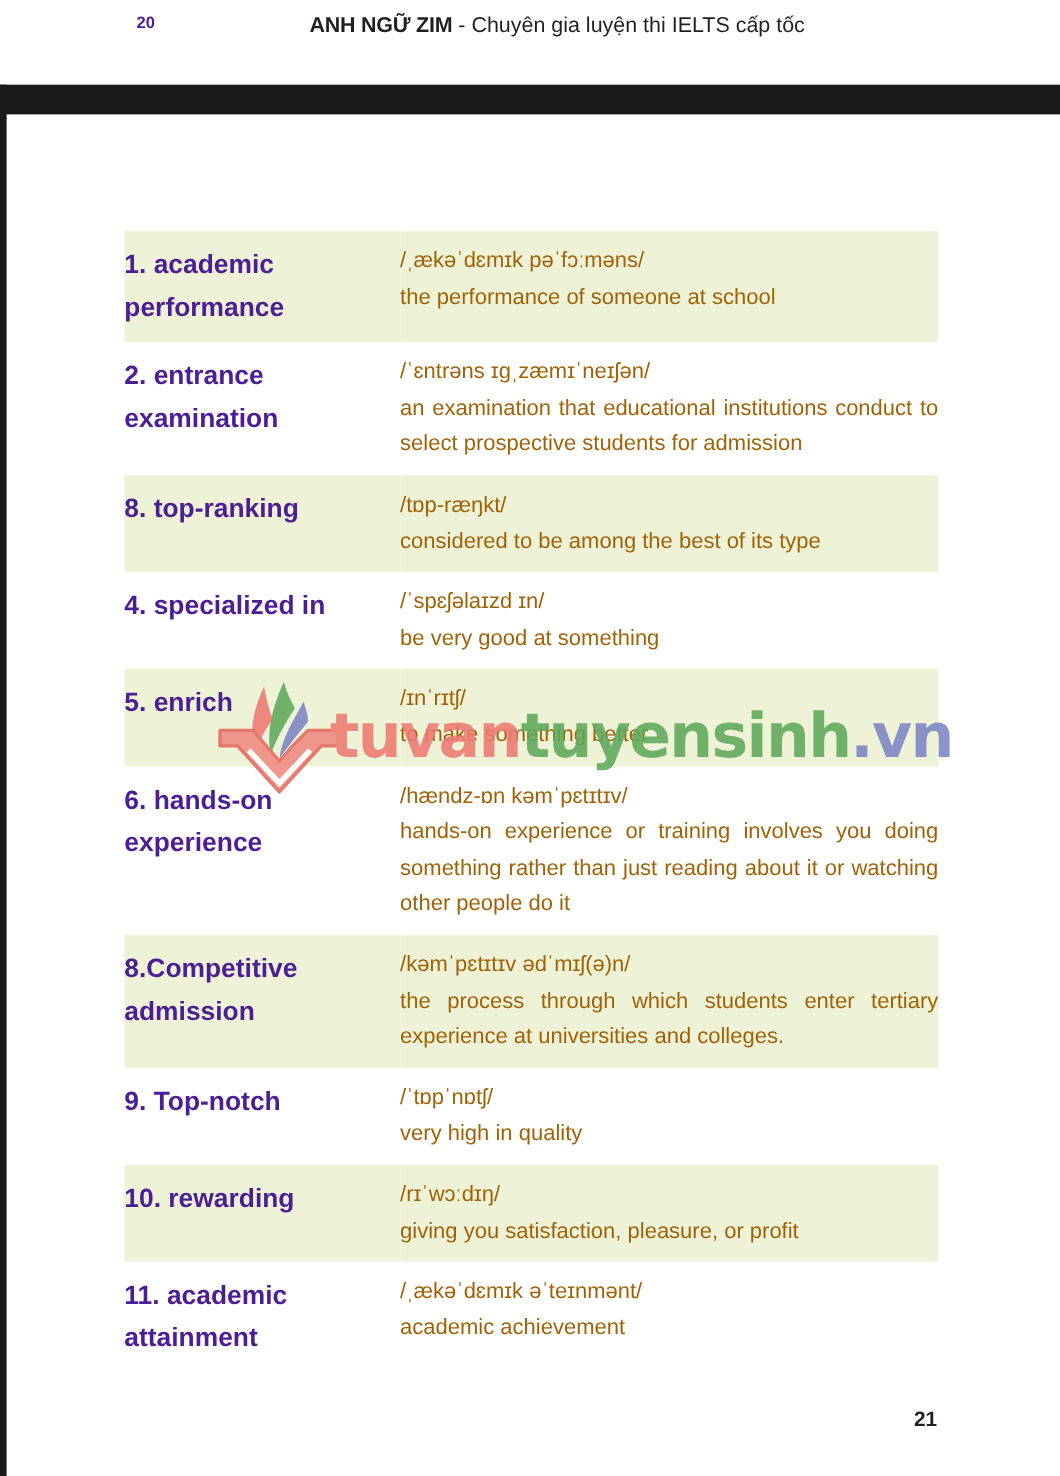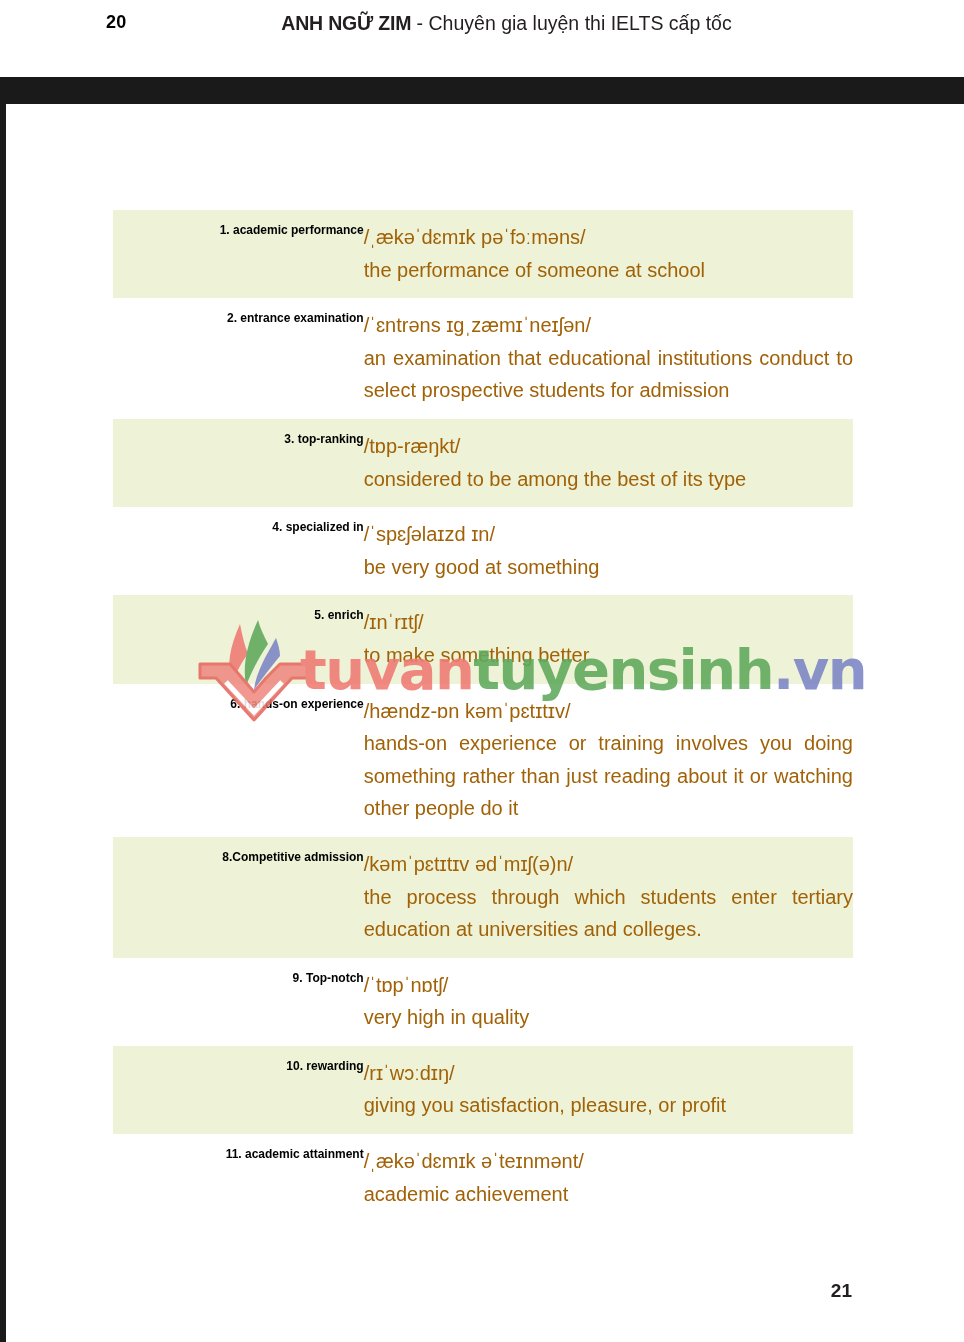--- a/index.html
+++ b/index.html
@@ -38,26 +38,26 @@
   #running-header {
     position: absolute;
     left: 0;
     top: 0;
     width: 964px;
     height: 77px;
     background: #ffffff;
   }
   #header-page-number {
     position: absolute;
-    left: 106px;
+    left: 124px;
     top: 12px;
-    font-size: 18px;
+    font-size: 15px;
     font-weight: bold;
     letter-spacing: 0.2px;
-    color: #000000;
+    color: #4c1d95;
   }
   #header-title {
     position: absolute;
     left: 0;
     right: 0;
     top: 12px;
     text-align: center;
     font-size: 19.5px;
     color: #231f20;
     white-space: nowrap;
@@ -111,25 +111,24 @@
   }
   #glossary-table td {
     vertical-align: top;
     padding: 11px 0 12px 0;
     border: none;
   }
   td.term-cell {
     width: 248px;
     padding-left: 10px;
     padding-right: 8px;
-    font-size: 12px;
+    font-size: 24px;
     font-weight: bold;
     line-height: 1.63;
-    color: #000000;
-    text-align: right;
+    color: #4c1d95;
   }
   td.def-cell {
     width: 484px;
     padding-right: 6px;
     font-size: 20px;
     line-height: 1.63;
     color: #a16207;
   }
   .ipa {
     display: block;
@@ -212,21 +211,21 @@
             </td>
           </tr>
           <tr class="row-plain">
             <td class="term-cell">2. entrance examination</td>
             <td class="def-cell">
               <span class="ipa">/ˈɛntrəns ɪɡˌzæmɪˈneɪʃən/</span>
               <span class="meaning">an examination that educational institutions conduct to select prospective students for admission</span>
             </td>
           </tr>
           <tr class="row-shaded">
-            <td class="term-cell">3. top-ranking</td>
+            <td class="term-cell">8. top-ranking</td>
             <td class="def-cell">
               <span class="ipa">/tɒp-ræŋkt/</span>
               <span class="meaning">considered to be among the best of its type</span>
             </td>
           </tr>
           <tr class="row-plain">
             <td class="term-cell">4. specialized in</td>
             <td class="def-cell">
               <span class="ipa">/ˈspɛʃəlaɪzd ɪn/</span>
               <span class="meaning">be very good at something</span>
@@ -243,21 +242,21 @@
             <td class="term-cell">6. hands-on experience</td>
             <td class="def-cell">
               <span class="ipa">/hændz-ɒn kəmˈpɛtɪtɪv/</span>
               <span class="meaning">hands-on experience or training involves you doing something rather than just reading about it or watching other people do it</span>
             </td>
           </tr>
           <tr class="row-shaded">
             <td class="term-cell">8.Competitive admission</td>
             <td class="def-cell">
               <span class="ipa">/kəmˈpɛtɪtɪv ədˈmɪʃ(ə)n/</span>
-              <span class="meaning">the process through which students enter tertiary education at universities and colleges.</span>
+              <span class="meaning">the process through which students enter tertiary experience at universities and colleges.</span>
             </td>
           </tr>
           <tr class="row-plain">
             <td class="term-cell">9. Top-notch</td>
             <td class="def-cell">
               <span class="ipa">/ˈtɒpˈnɒtʃ/</span>
               <span class="meaning">very high in quality</span>
             </td>
           </tr>
           <tr class="row-shaded">

